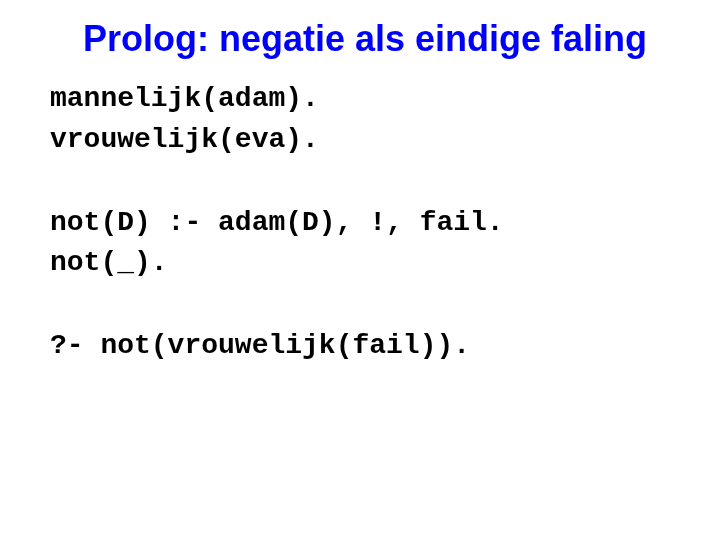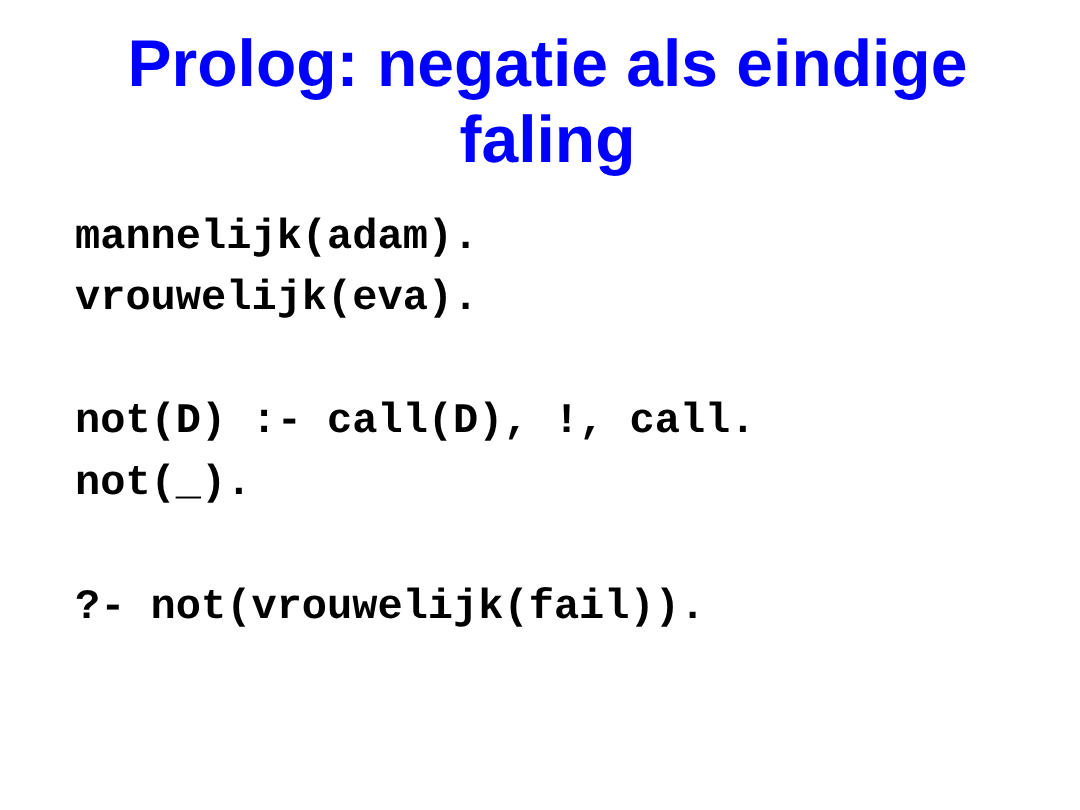--- a/index.html
+++ b/index.html
@@ -12,21 +12,21 @@
   }
   .slide {
     width: 720px;
     height: 540px;
     box-sizing: border-box;
     padding: 18px 40px 40px 50px;
   }
   .title {
     color: #0000ff;
     font-weight: bold;
-    font-size: 44px;
+    font-size: 36px;
     text-align: center;
     line-height: 1.15;
     margin: 0 0 14px 0;
   }
   .code {
     font-family: "Courier New", Courier, monospace;
     font-weight: bold;
     font-size: 28px;
     color: #000000;
     white-space: pre;
@@ -42,17 +42,17 @@
 </style>
 </head>
 <body>
 
 <div class="slide">
   <h1 class="title">Prolog: negatie als eindige faling</h1>
 
   <div class="code block">mannelijk(adam).
 vrouwelijk(eva).</div>
 
-  <div class="code block">not(D) :- call(D), !, call.
+  <div class="code block">not(D) :- adam(D), !, fail.
 not(_).</div>
 
   <div class="code block">?- not(vrouwelijk(fail)).</div>
 </div>
 
 </body></html>

